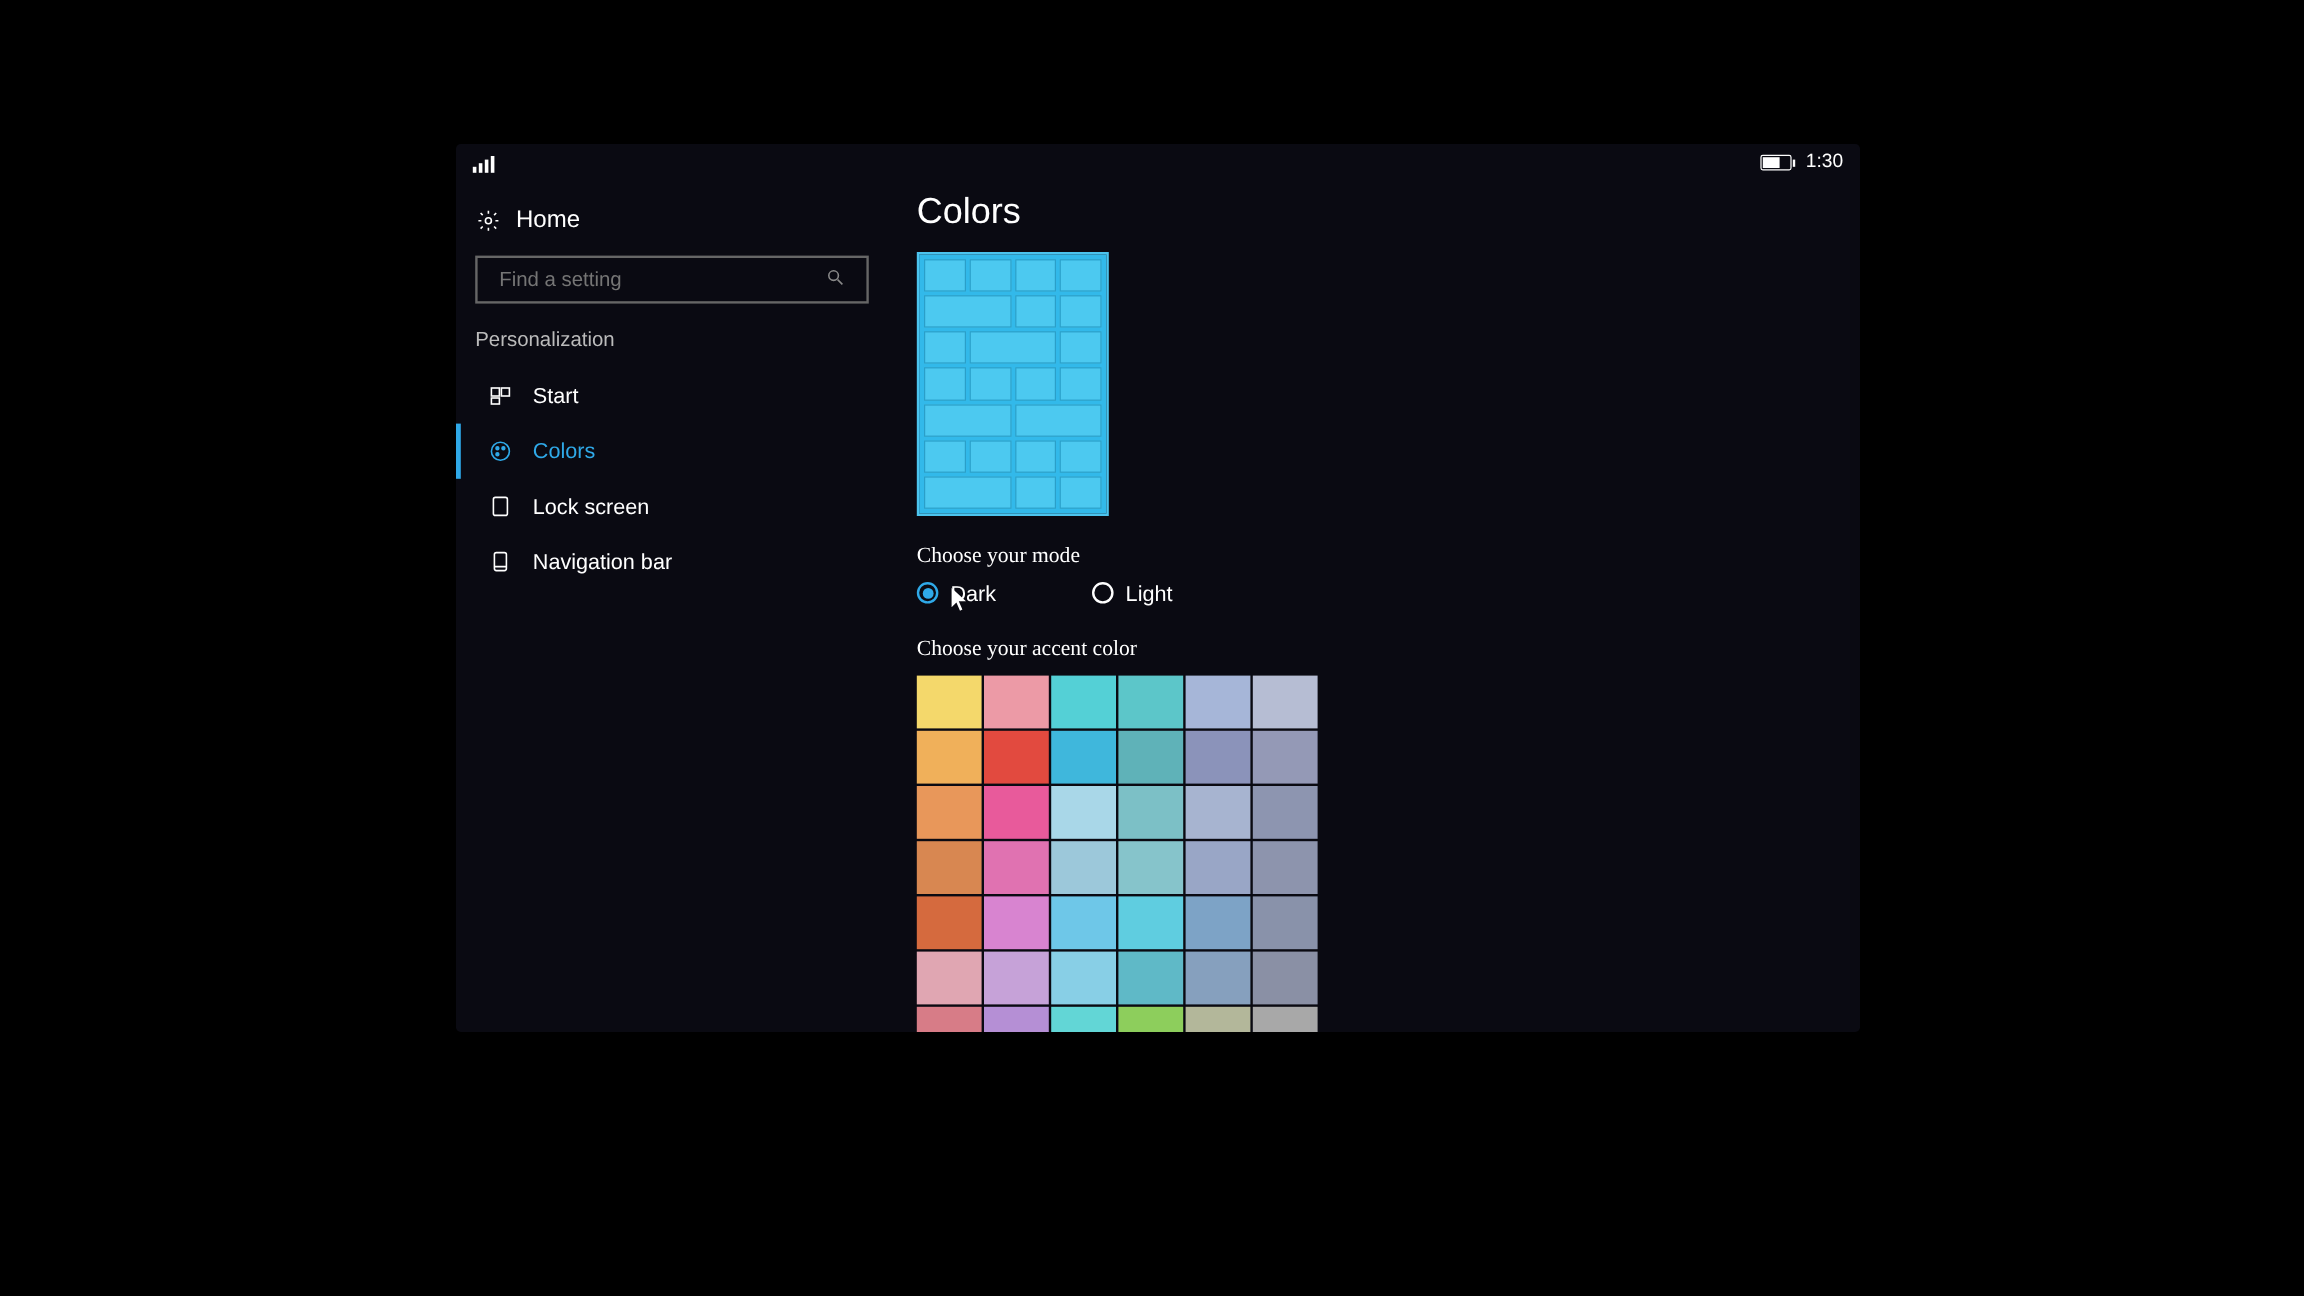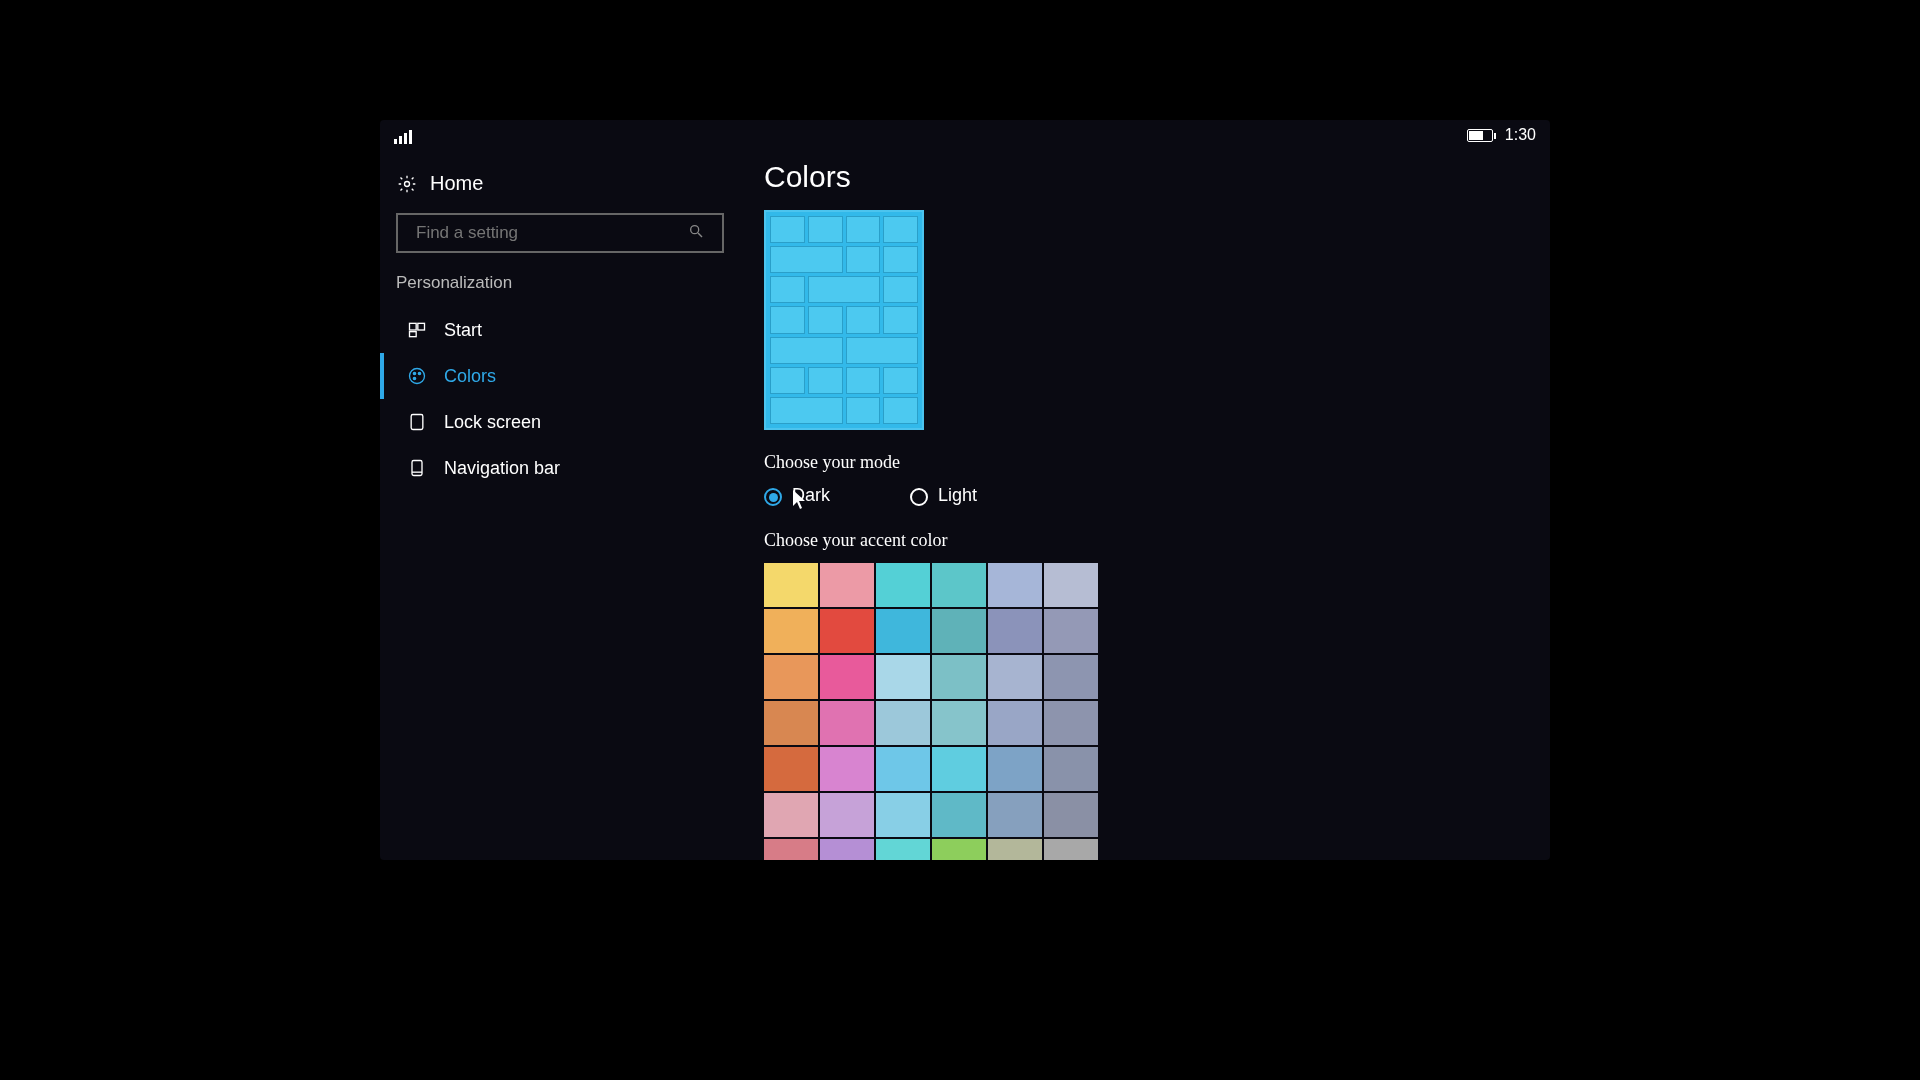--- a/index.html
+++ b/index.html
@@ -67,21 +67,21 @@
     background: linear-gradient(#32b9ea,#32b9ea);
     display:grid;
     grid-template-columns: repeat(4, 1fr);
     grid-auto-rows: 1fr;
     gap:3px; padding:4px;
     margin-bottom:22px;
   }
   .preview-box div { background:#4cc9f0; border:1px solid #2a9fc9;}
   .section-title { font-size:18px; margin: 8px 0 12px 0; font-family: Liberation Serif, serif; }
   .radio-row { display:flex; gap:80px; margin-bottom:24px;}
-  .radio-opt { display:flex; align-items:flex-end; gap:10px; font-size:18px; cursor:pointer;}
+  .radio-opt { display:flex; align-items:flex-start; gap:10px; font-size:18px; cursor:pointer;}
   .radio-circle{
     width:18px;height:18px;border:2px solid #fff;border-radius:50%;
     display:flex;align-items:center;justify-content:center;
   }
   .radio-opt.selected .radio-circle{ border-color:#2fa9e8;}
   .radio-opt.selected .radio-circle::after{content:"";width:9px;height:9px;background:#2fa9e8;border-radius:50%;}
   .swatch-grid {
     display:grid;
     grid-template-columns: repeat(6, 54px);
     grid-auto-rows: 44px;

